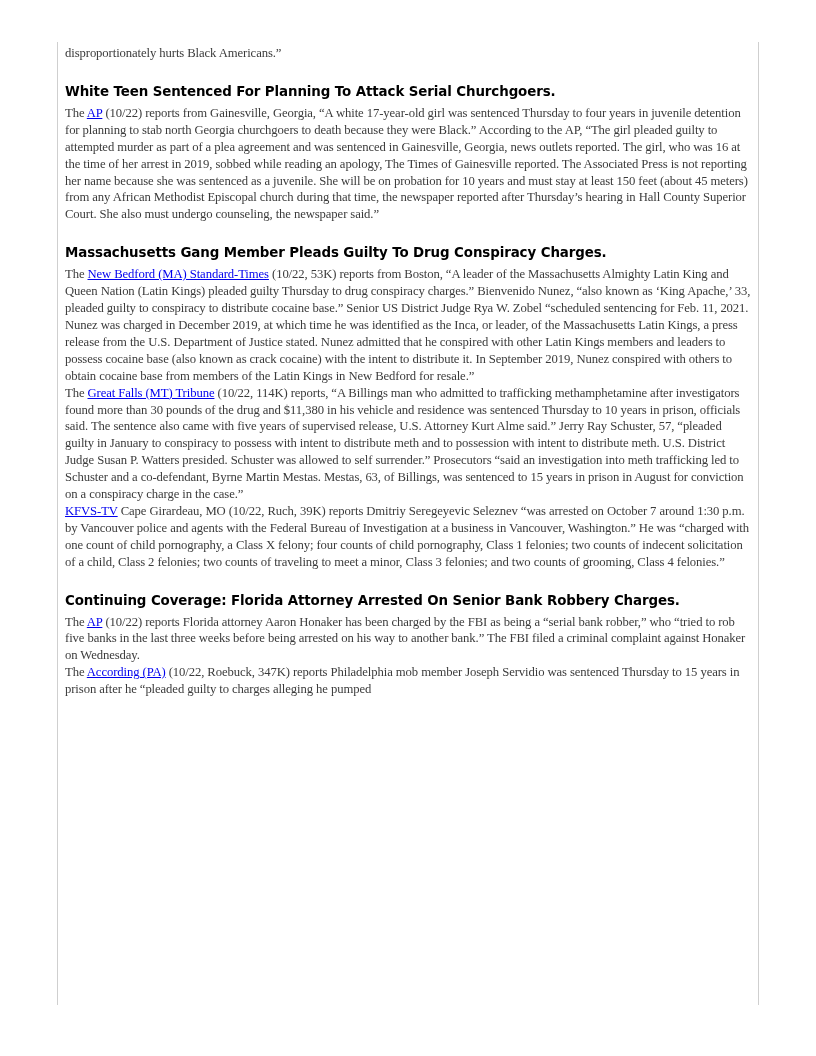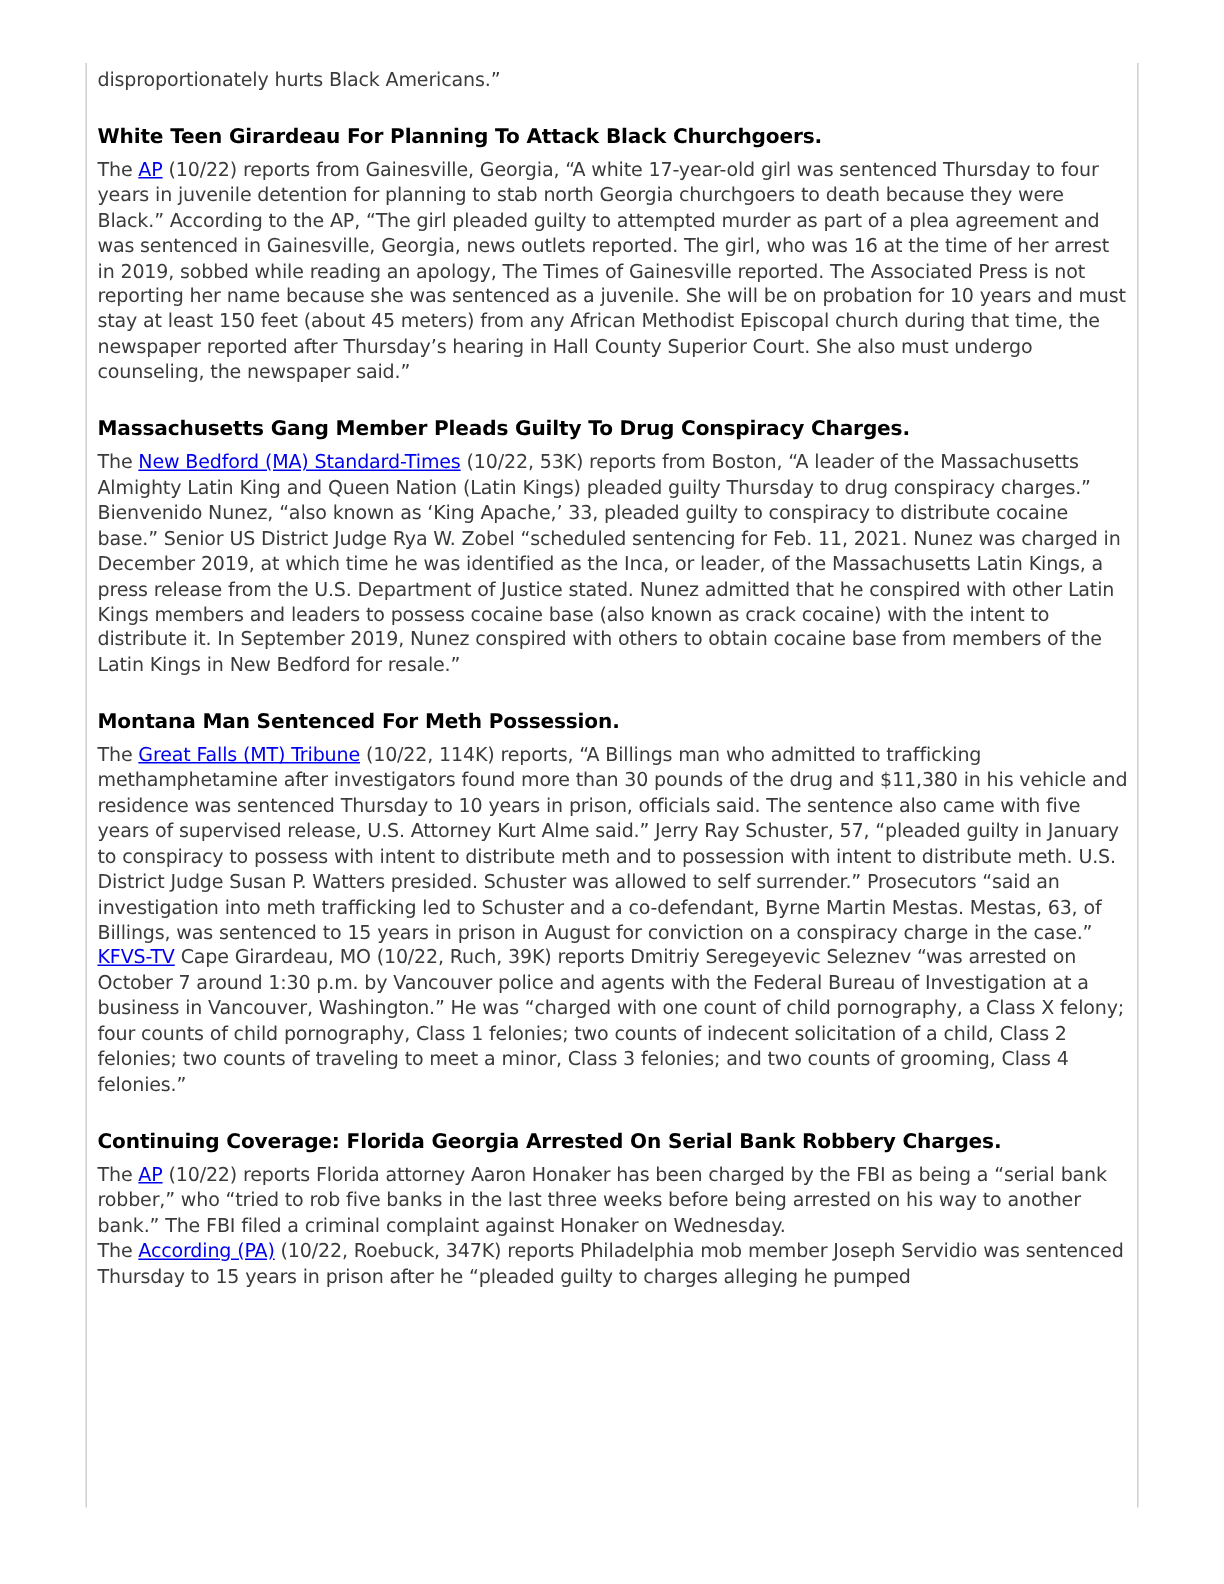--- a/index.html
+++ b/index.html
@@ -26,20 +26,21 @@
     border-right: 1px solid var(--border-color, #cfcfcf);
     padding: 3px 6px 0 7px;
     overflow: hidden;
   }
   .body-text {
     margin: 0;
     font-size: 12.7px;
     line-height: 16.9px;
     color: var(--body-color, #3b3b3b);
     letter-spacing: -0.1px;
+    font-family: Liberation Serif, serif;
   }
   .headline {
     margin: 21px 0 5px 0;
     font-size: 13.4px;
     line-height: 17px;
     font-weight: bold;
     color: var(--headline-color, #000000);
     letter-spacing: -0.1px;
   }
   .article { margin: 0; }
@@ -50,40 +51,39 @@
   }
 </style>
 </head>
 <body>
 
 <div class="page">
   <div class="content-column">
     <p class="body-text continuation">disproportionately hurts Black Americans.”</p>
     <div id="articles">
   <section class="article">
-    <h2 class="headline">White Teen Girardeau For Planning To Attack Black Churchgoers.</h2>
+    <h2 class="headline">White Teen Sentenced For Planning To Attack Serial Churchgoers.</h2>
     <p class="body-text">The <a href="#" class="source-link">AP</a> (10/22) reports from Gainesville, Georgia, “A white 17-year-old girl was sentenced Thursday to four years in juvenile detention for planning to stab north Georgia churchgoers to death because they were Black.” According to the AP, “The girl pleaded guilty to attempted murder as part of a plea agreement and was sentenced in Gainesville, Georgia, news outlets reported. The girl, who was 16 at the time of her arrest in 2019, sobbed while reading an apology, The Times of Gainesville reported. The Associated Press is not reporting her name because she was sentenced as a juvenile. She will be on probation for 10 years and must stay at least 150 feet (about 45 meters) from any African Methodist Episcopal church during that time, the newspaper reported after Thursday’s hearing in Hall County Superior Court. She also must undergo counseling, the newspaper said.”</p>
   </section>
 
   <section class="article">
     <h2 class="headline">Massachusetts Gang Member Pleads Guilty To Drug Conspiracy Charges.</h2>
     <p class="body-text">The <a href="#" class="source-link">New Bedford (MA) Standard-Times</a> (10/22, 53K) reports from Boston, “A leader of the Massachusetts Almighty Latin King and Queen Nation (Latin Kings) pleaded guilty Thursday to drug conspiracy charges.” Bienvenido Nunez, “also known as ‘King Apache,’ 33, pleaded guilty to conspiracy to distribute cocaine base.” Senior US District Judge Rya W. Zobel “scheduled sentencing for Feb. 11, 2021. Nunez was charged in December 2019, at which time he was identified as the Inca, or leader, of the Massachusetts Latin Kings, a press release from the U.S. Department of Justice stated. Nunez admitted that he conspired with other Latin Kings members and leaders to possess cocaine base (also known as crack cocaine) with the intent to distribute it. In September 2019, Nunez conspired with others to obtain cocaine base from members of the Latin Kings in New Bedford for resale.”</p>
   </section>
 
   <section class="article">
-    <h2 class="headline">Montana Man Sentenced For Meth Possession.</h2>
     <p class="body-text">The <a href="#" class="source-link">Great Falls (MT) Tribune</a> (10/22, 114K) reports, “A Billings man who admitted to trafficking methamphetamine after investigators found more than 30 pounds of the drug and $11,380 in his vehicle and residence was sentenced Thursday to 10 years in prison, officials said. The sentence also came with five years of supervised release, U.S. Attorney Kurt Alme said.” Jerry Ray Schuster, 57, “pleaded guilty in January to conspiracy to possess with intent to distribute meth and to possession with intent to distribute meth. U.S. District Judge Susan P. Watters presided. Schuster was allowed to self surrender.” Prosecutors “said an investigation into meth trafficking led to Schuster and a co-defendant, Byrne Martin Mestas. Mestas, 63, of Billings, was sentenced to 15 years in prison in August for conviction on a conspiracy charge in the case.”</p>
   </section>
 
   <section class="article">
     <p class="body-text"><a href="#" class="source-link">KFVS-TV</a> Cape Girardeau, MO (10/22, Ruch, 39K) reports Dmitriy Seregeyevic Seleznev “was arrested on October 7 around 1:30 p.m. by Vancouver police and agents with the Federal Bureau of Investigation at a business in Vancouver, Washington.” He was “charged with one count of child pornography, a Class X felony; four counts of child pornography, Class 1 felonies; two counts of indecent solicitation of a child, Class 2 felonies; two counts of traveling to meet a minor, Class 3 felonies; and two counts of grooming, Class 4 felonies.”</p>
   </section>
 
   <section class="article">
-    <h2 class="headline">Continuing Coverage: Florida Georgia Arrested On Serial Bank Robbery Charges.</h2>
+    <h2 class="headline">Continuing Coverage: Florida Attorney Arrested On Senior Bank Robbery Charges.</h2>
     <p class="body-text">The <a href="#" class="source-link">AP</a> (10/22) reports Florida attorney Aaron Honaker has been charged by the FBI as being a “serial bank robber,” who “tried to rob five banks in the last three weeks before being arrested on his way to another bank.” The FBI filed a criminal complaint against Honaker on Wednesday.</p>
   </section>
 
   <section class="article">
     <p class="body-text">The <a href="#" class="source-link">According (PA)</a> (10/22, Roebuck, 347K) reports Philadelphia mob member Joseph Servidio was sentenced Thursday to 15 years in prison after he “pleaded guilty to charges alleging he pumped</p>
   </section>
 </div>
   </div>
 </div>
 

